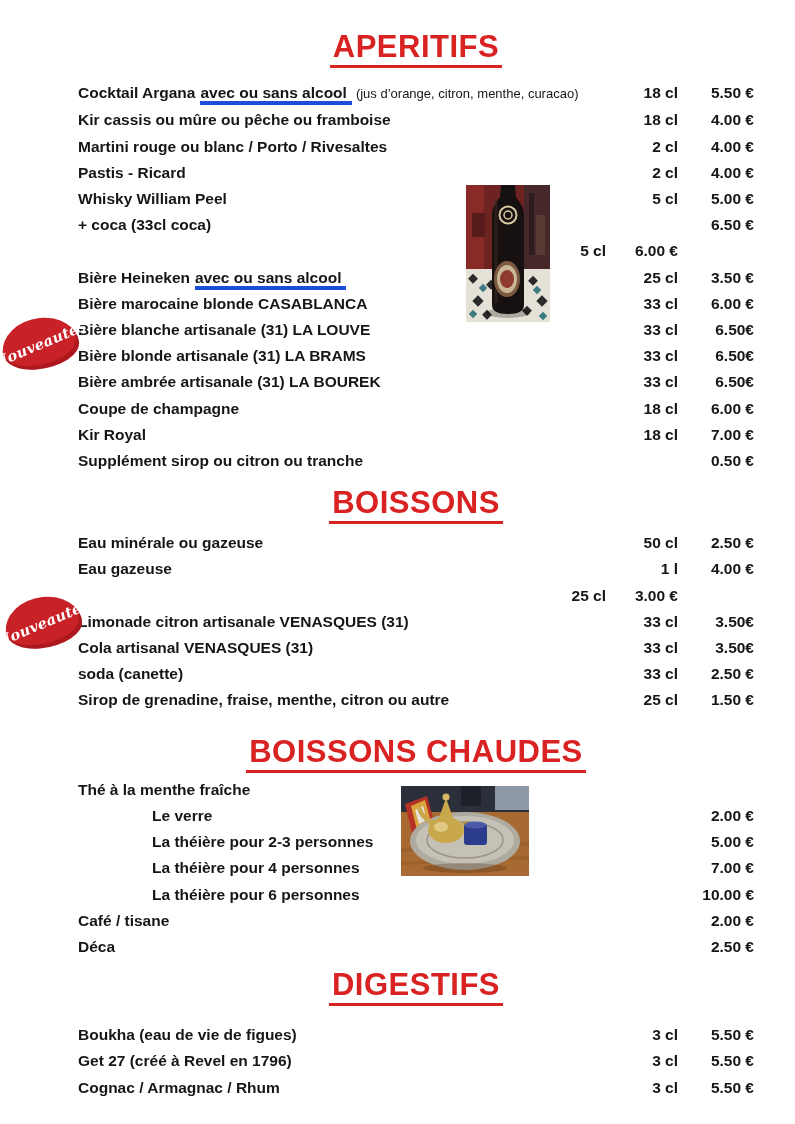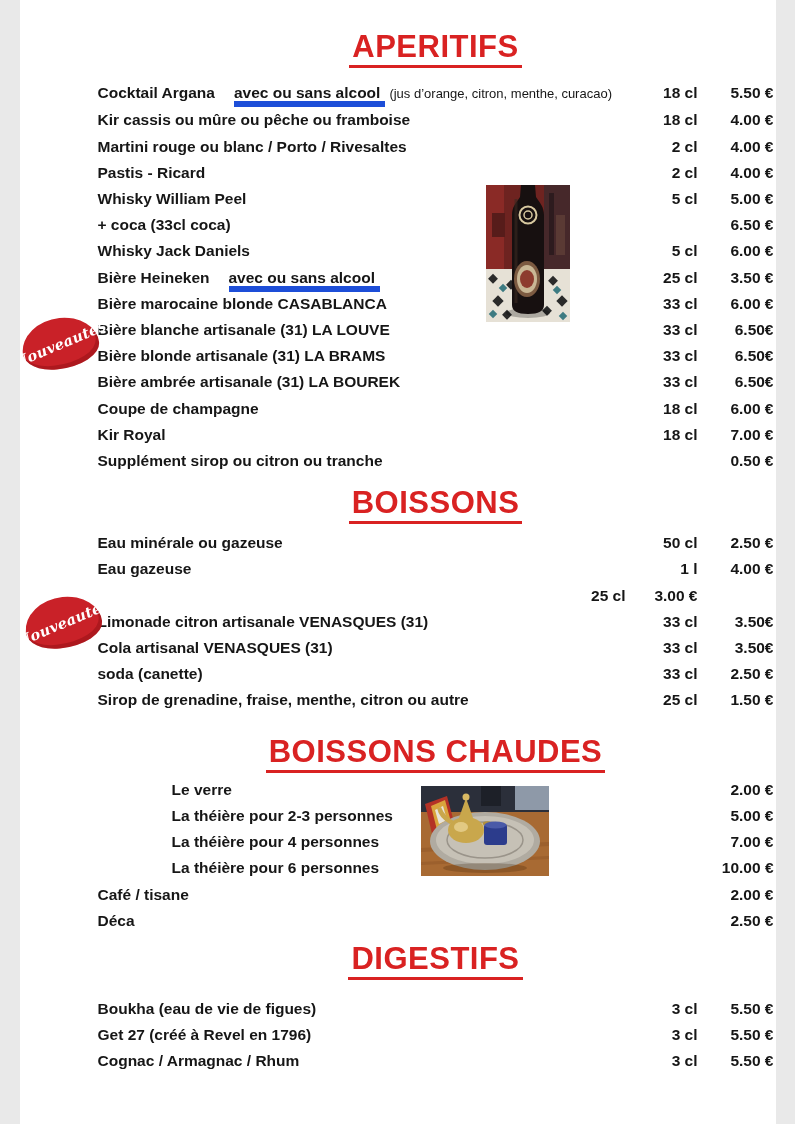--- a/index.html
+++ b/index.html
@@ -1,39 +1,39 @@
 <!DOCTYPE html>
 <html><head>
 <meta charset="utf-8">
 <style>
   html,body{margin:0;padding:0;background:#e9e9e9;}
   .page{
-    position:relative;width:728px;height:1124px;margin:0 auto;
+    position:relative;width:795px;height:1124px;margin:0 auto;
     background:#ffffff;overflow:hidden;
-    font-family:"Liberation Sans",sans-serif;color:#161616;padding-left:28px;
+    font-family:"Liberation Sans",sans-serif;color:#161616;
   }
   .content{position:absolute;left:78px;top:0;width:676px;}
   .section-title{display:block;text-align:center;line-height:1.1;}
   .section-title .t{
     display:inline-block;font-size:31px;font-weight:700;color:#d92222;
     border-bottom:3px solid #d92222;padding:0 3px 1px;letter-spacing:.5px;
   }
   .sec-aperitifs{margin-top:30px}
   .sec-aperitifs .section-title{margin-bottom:12px}
   .sec-boissons{margin-top:12px}
   .sec-boissons .section-title{margin-bottom:6px}
   .sec-chaudes{margin-top:21px}
   .sec-chaudes .section-title{margin-bottom:4px}
   .sec-digestifs{margin-top:8px}
   .sec-digestifs .section-title{margin-bottom:16px}
 
   .row{display:grid;grid-template-columns:1fr 72px 76px;line-height:26.2px;align-items:baseline;}
   .cell.name{font-size:15.5px;font-weight:700;white-space:nowrap;overflow:visible;}
   .row.indent .cell.name{padding-left:74px;}
-  .n-under{border-bottom:6px solid #1d4ed8;padding:0 5px 0 0;margin-left:19px;}
+  .n-under{border-bottom:4px solid #1d4ed8;padding:0 5px 0 0;margin-left:5px;}
   .n-note{font-size:13px;font-weight:400;margin-left:4px;margin-top:9px;}
   .cell.vol,.cell.price{font-size:15.5px;font-weight:700;text-align:right;white-space:nowrap;}
 
   .badge{
     position:absolute;width:77px;height:51px;background:#c92128;
     border-radius:52% 48% 58% 42% / 62% 55% 45% 38%;
     display:flex;align-items:center;justify-content:center;
     transform:rotate(-6deg);box-shadow:inset -3px -4px 0 rgba(120,10,12,.35);
   }
   .badge .badge-label{
@@ -84,21 +84,20 @@
             <span class="cell name"><span class="n-main">Whisky William Peel</span></span>
             <span class="cell vol">5 cl</span>
             <span class="cell price">5.00 €</span>
           </div>
           <div class="row">
             <span class="cell name"><span class="n-main">+ coca (33cl coca)</span></span>
             <span class="cell vol"></span>
             <span class="cell price">6.50 €</span>
           </div>
           <div class="row">
-            <span class="cell name"><span class="n-main">Whisky Jack Daniels</span></span>
             <span class="cell vol">5 cl</span>
             <span class="cell price">6.00 €</span>
           </div>
           <div class="row">
             <span class="cell name"><span class="n-main">Bière Heineken</span><span class="n-under">avec ou sans alcool</span></span>
             <span class="cell vol">25 cl</span>
             <span class="cell price">3.50 €</span>
           </div>
           <div class="row">
             <span class="cell name"><span class="n-main">Bière marocaine blonde CASABLANCA</span></span>
@@ -178,20 +177,25 @@
             <span class="cell price">1.50 €</span>
           </div>
         </div>
     </section>
 
     <section class="sec-chaudes">
       <div class="section-title">
         <span class="t">BOISSONS CHAUDES</span>
       </div>
       <div class="rows">
+          <div class="row">
+            <span class="cell name"><span class="n-main">Thé à la menthe fraîche</span></span>
+            <span class="cell vol"></span>
+            <span class="cell price"></span>
+          </div>
           <div class="row indent">
             <span class="cell name"><span class="n-main">Le verre</span></span>
             <span class="cell vol"></span>
             <span class="cell price">2.00 €</span>
           </div>
           <div class="row indent">
             <span class="cell name"><span class="n-main">La théière pour 2-3 personnes</span></span>
             <span class="cell vol"></span>
             <span class="cell price">5.00 €</span>
           </div>

